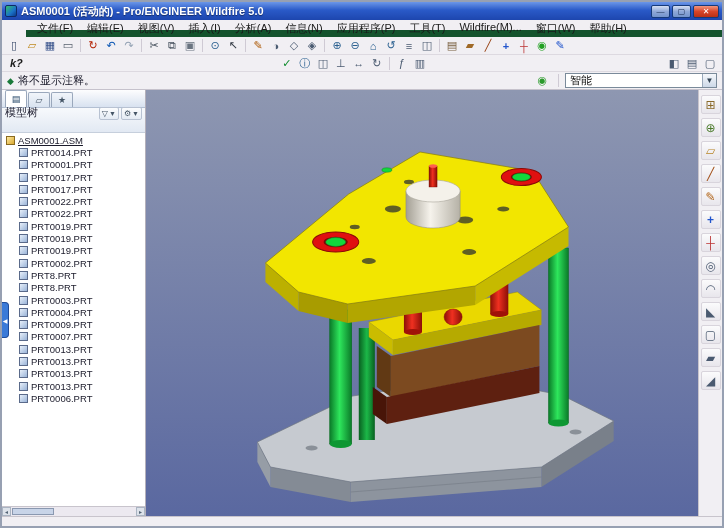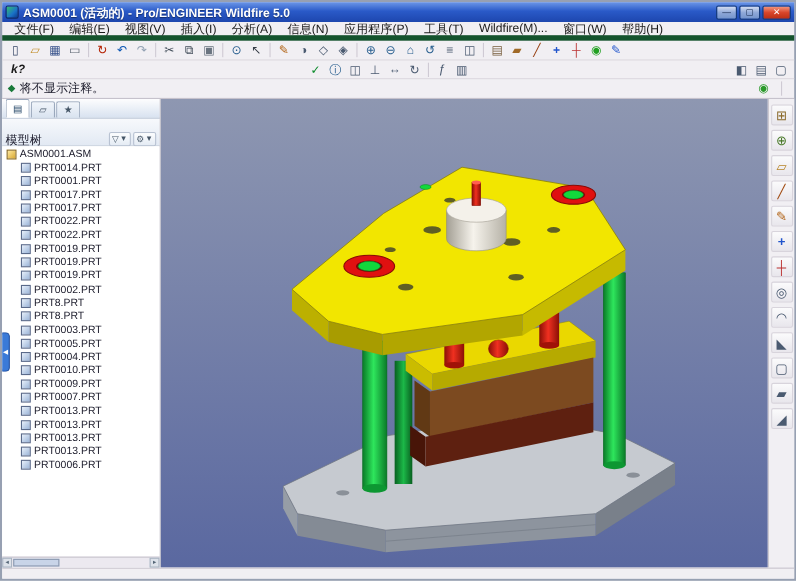--- a/index.html
+++ b/index.html
@@ -19,22 +19,22 @@
     background:linear-gradient(#6b96e8 0%,var(--pal-titlebar_blue) 45%,#1d46ae 100%);color:#fff;}
   .app-icon{width:12px;height:12px;flex:none;border:1px solid #0e2a66;border-radius:2px;
     background:linear-gradient(135deg,#35c06a 0%,#1a72c8 60%,#0c3a8a 100%);}
   .title-text{flex:1;margin-left:4px;font-size:11px;font-weight:bold;white-space:nowrap;
     overflow:hidden;text-shadow:0 1px 1px rgba(0,0,0,.45);}
   .winbtn{width:19px;height:13px;margin-left:2px;flex:none;border:1px solid #163a7a;border-radius:2px;
     background:linear-gradient(#d4def2,#8fa8d8 50%,#7494cc);color:#14264a;font-size:8px;
     line-height:11px;text-align:center;}
   .winbtn.close{width:26px;background:linear-gradient(#f2967e,#d8452a 50%,#bb3015);color:#fff;}
   
-  .menubar{height:17px;flex:none;display:flex;align-items:center;padding-left:4px;
-    border-bottom:5px solid #14532d;}
+  .menubar{height:17px;flex:none;display:flex;align-items:flex-start;padding-left:4px;
+    border-bottom:7px solid #14532d;margin-left:24px;}
   .menu-item{font-size:11px;padding:1px 7px;color:#1a1a1a;white-space:nowrap;}
   .toolbar{flex:none;display:flex;align-items:center;padding:0 3px;border-bottom:1px solid #ddd9e0;}
   .tb1{height:18px;} .tb2{height:17px;}
   .tbtn{width:18px;height:16px;display:inline-flex;align-items:center;justify-content:center;
     font-size:11px;border-radius:2px;flex:none;}
   .tsep{width:1px;height:13px;background:#cfcad4;margin:0 3px;flex:none;}
   .khelp{width:auto;padding:0 5px;font-weight:bold;font-style:italic;font-size:11px;}
   .tspace{width:250px;flex:none;} .tflex{flex:1;}
   
   .statusbar{height:18px;flex:none;display:flex;align-items:center;padding:0 5px;
@@ -49,31 +49,31 @@
     border-left:1px solid #9aa8ba;font-size:8px;display:flex;align-items:center;justify-content:center;color:#345;}
   
   .main{flex:1;display:flex;min-height:0;}
   .nav{width:144px;flex:none;display:flex;flex-direction:column;border-right:1px solid #b4b0ba;background:#fff;}
   .nav-tabs{height:18px;flex:none;display:flex;align-items:flex-end;padding-left:3px;
     background:linear-gradient(#fdfdfe,#d8e2f0);border-bottom:1px solid #b2bfd2;}
   .nav-tab{width:22px;height:15px;margin-right:1px;border:1px solid #9aa8bc;border-bottom:none;
     border-radius:2px 2px 0 0;background:linear-gradient(#f1f5fa,#d9e3f0);display:flex;
     align-items:center;justify-content:center;font-size:9px;color:#456;}
   .nav-tab.active{height:17px;background:#fff;color:#246;}
-  .tree-header{height:17px;flex:none;display:flex;align-items:flex-start;padding:12px 3px;
+  .tree-header{height:17px;flex:none;display:flex;align-items:flex-end;padding:12px 3px;
     background:linear-gradient(#f7f9fc,#e2e9f3);border-bottom:1px solid #c6cfdc;}
   .tree-title{font-size:11px;color:#223;flex:1;}
   .hdr-btn{height:13px;display:inline-flex;align-items:center;border:1px solid #b8c2d2;
     border-radius:2px;background:linear-gradient(#fcfdfe,#e4ebf4);padding:0 2px;margin-left:2px;
     font-size:8px;color:#456;}
   .hdr-btn .caret{font-size:7px;margin-left:1px;}
   .tree{flex:1;background:#fff;overflow:hidden;padding-top:1px;}
   .tree-row{height:12.3px;display:flex;align-items:center;padding-left:17px;
     font-size:9.5px;color:#1a1a2a;white-space:nowrap;}
-  .tree-row.root{padding-left:4px;}
+  .tree-row.root{padding-left:4px;text-decoration:underline;}
   .tree-icon{width:9px;height:9px;flex:none;margin-right:3px;border:1px solid #5a6a8a;
     background:linear-gradient(135deg,#e8f0fa,#9ab4d8);}
   .tree-icon.asm{background:linear-gradient(135deg,#ffe9a0,#d8a830);border-color:#8a6a20;}
   .tree-hscroll{height:10px;flex:none;position:relative;background:#ece9f0;border-top:1px solid #c8c4cc;}
   .hthumb{position:absolute;left:10px;top:1px;width:42px;height:7px;background:#c8d4e8;border:1px solid #8a98b0;}
   .harrow{position:absolute;top:0;width:9px;height:9px;font-size:6px;color:#567;display:flex;
     align-items:center;justify-content:center;background:#dde2ea;border:1px solid #aab4c2;}
   .harrow.left{left:0;} .harrow.right{right:0;}
   .viewport{flex:1;position:relative;min-width:0;}
   .viewport svg{position:absolute;inset:0;width:100%;height:100%;display:block;}
@@ -173,20 +173,24 @@
       <span class="tbtn" style="color:#4a5a70">◧</span>
       <span class="tbtn" style="color:#4a5a70">▤</span>
       <span class="tbtn" style="color:#4a5a70">▢</span>
     </div>
 
   <div class="statusbar">
     <span class="prompt-icon">◆</span>
     <span class="status-msg">将不显示注释。</span>
     <span class="filter-icon">◉</span>
     <span class="vsep"></span>
+    <span class="combo">
+      <span>智能</span>
+      <span class="combo-arrow">▼</span>
+    </span>
   </div>
 
   <div class="main">
 
     <div class="nav">
       <div class="nav-tabs">
 
       <span class="nav-tab active">▤</span>
           <span class="nav-tab">▱</span>
           <span class="nav-tab">★</span>
@@ -269,34 +273,26 @@
             <div class="tree-row">
               <span class="tree-icon"></span>
               <span>PRT8.PRT</span>
             </div>
 
             <div class="tree-row">
               <span class="tree-icon"></span>
               <span>PRT0003.PRT</span>
             </div>
 
-            <div class="tree-row">
-              <span class="tree-icon"></span>
-              <span>PRT0005.PRT</span>
-            </div>
 
             <div class="tree-row">
               <span class="tree-icon"></span>
               <span>PRT0004.PRT</span>
             </div>
 
-            <div class="tree-row">
-              <span class="tree-icon"></span>
-              <span>PRT0010.PRT</span>
-            </div>
 
 
 
             <div class="tree-row">
               <span class="tree-icon"></span>
               <span>PRT0009.PRT</span>
             </div>
 
 
             <div class="tree-row">

